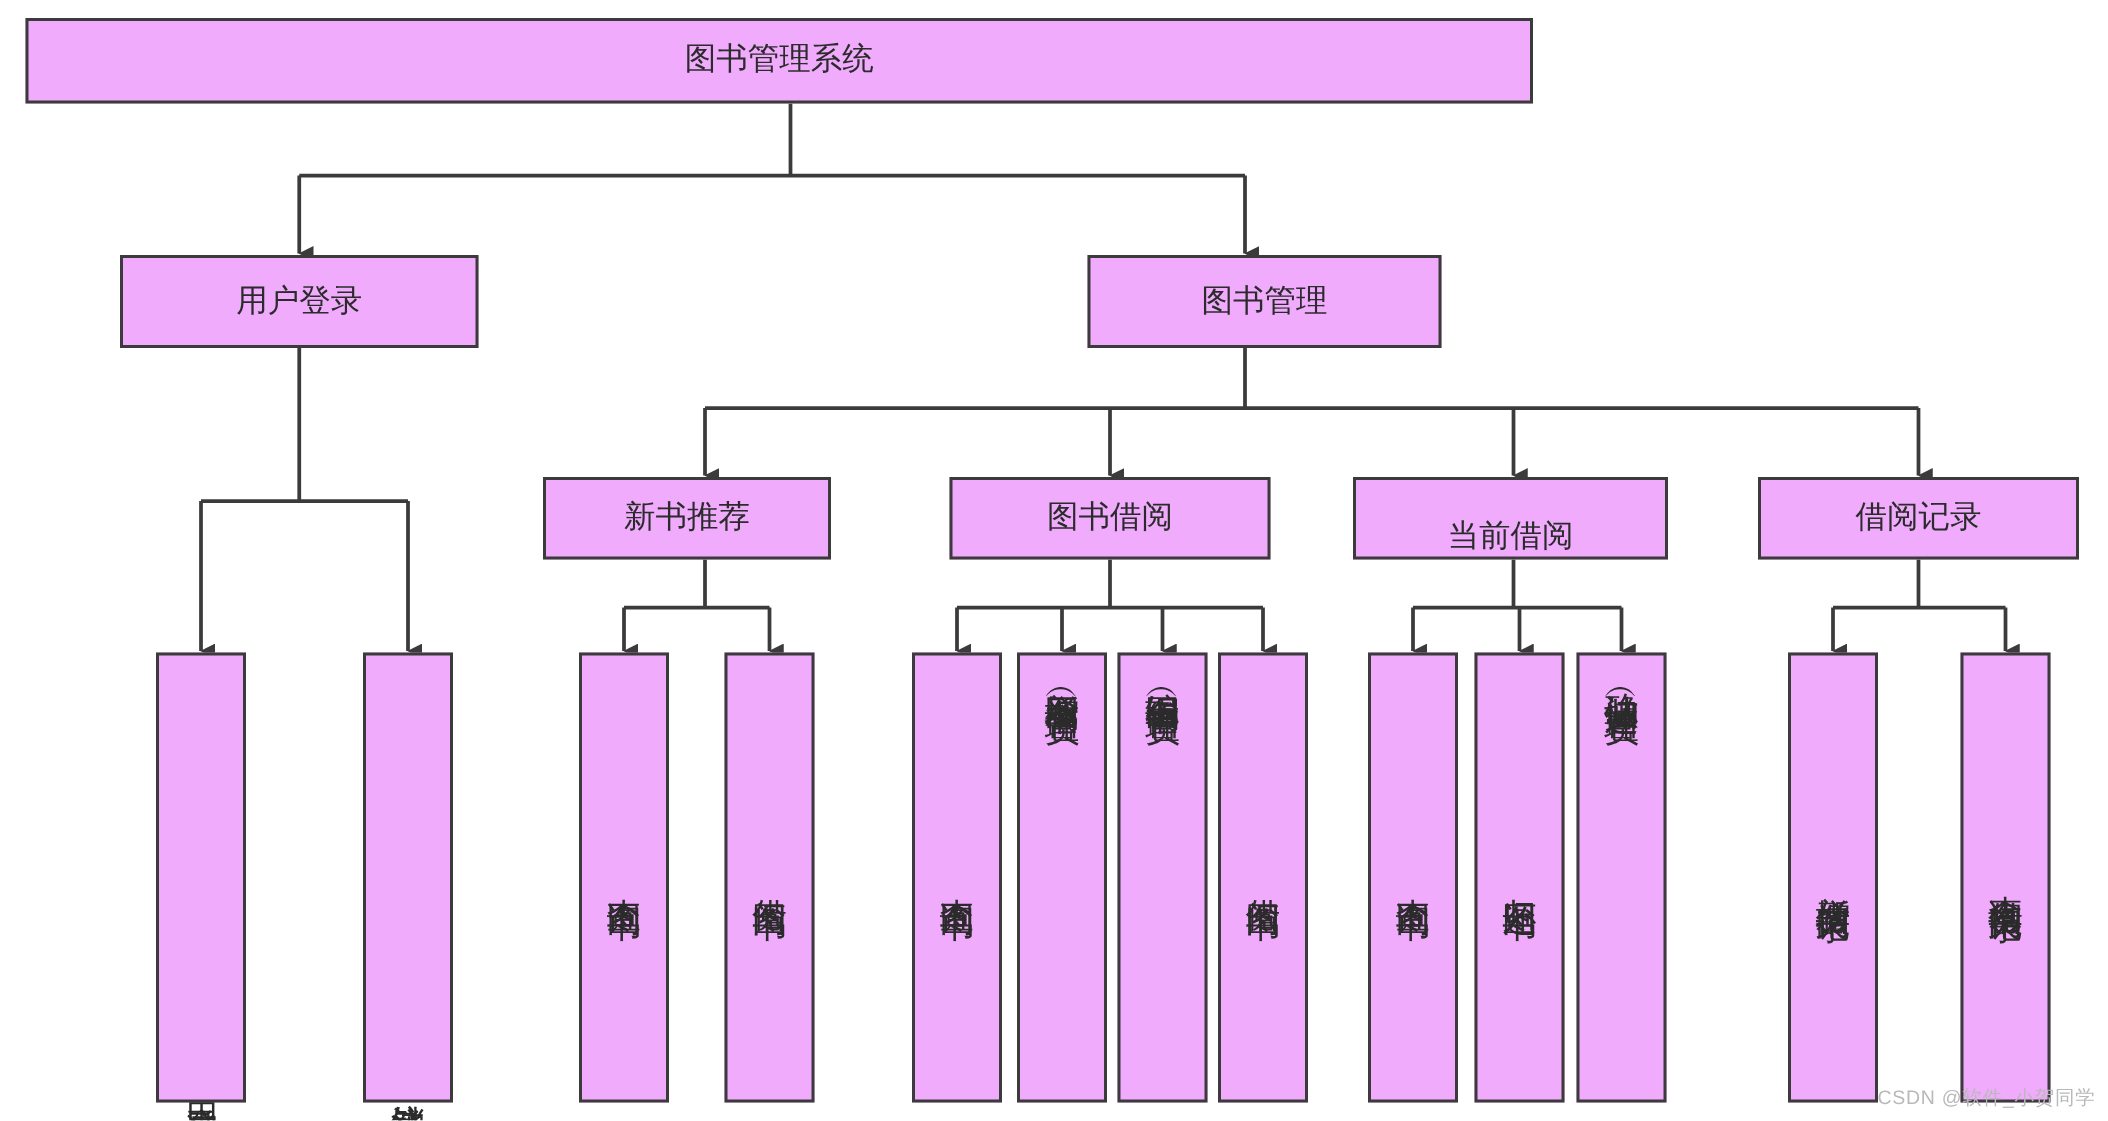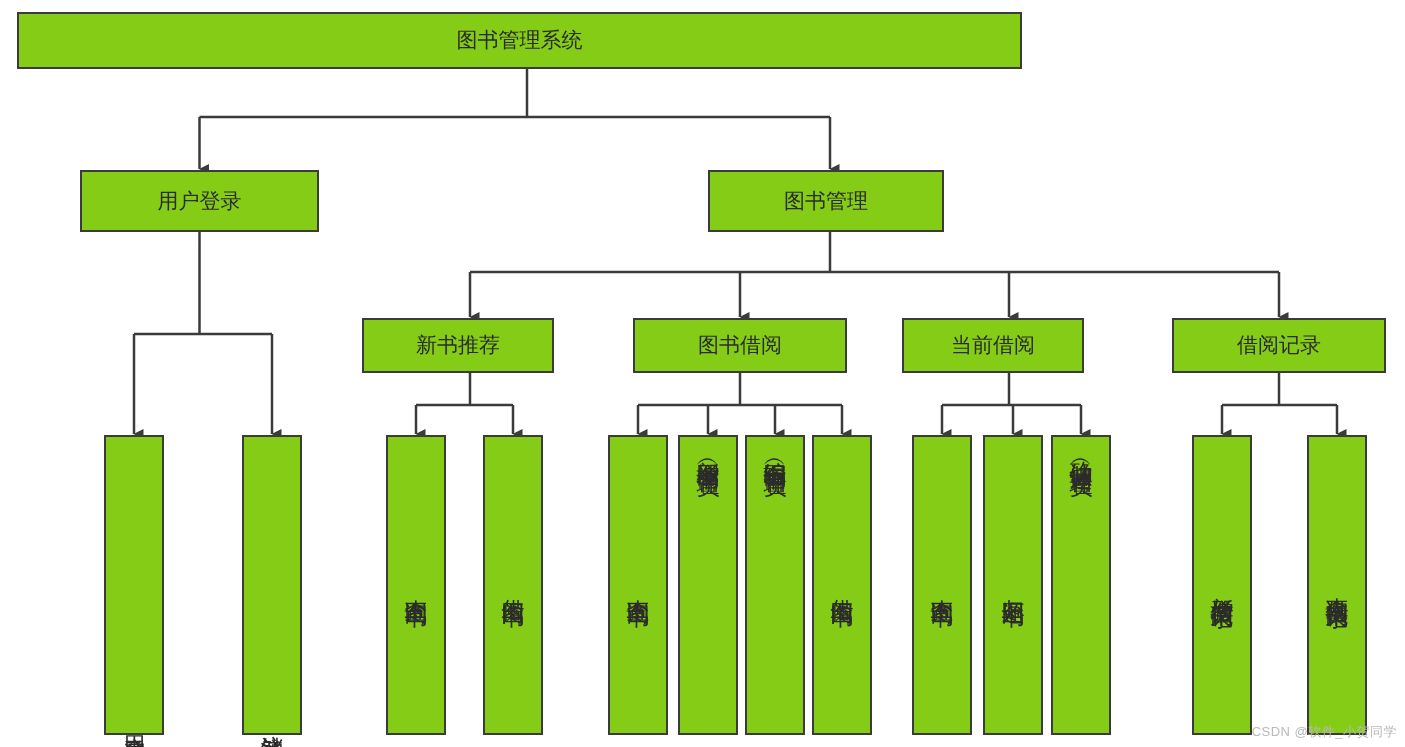--- a/index.html
+++ b/index.html
@@ -21,21 +21,21 @@
     position: absolute;
     left: 0;
     top: 0;
     width: 1405px;
     height: 747px;
     pointer-events: none;
   }
   .node {
     position: absolute;
     box-sizing: border-box;
-    background: #84cc16;
+    background: #f0abfc;
     border: 2px solid #3b3b3b;
     display: flex;
     align-items: center;
     justify-content: center;
   }
   .node-label {
     color: #2b2b2b;
     line-height: 1.18;
     white-space: pre-line;
     text-align: center;
@@ -125,31 +125,31 @@
       </g>
   </svg>
 
   <div class="node root horiz" style="left:17px; top:12px; width:1005px; height:57px;">
     <span class="node-label">图书管理系统</span>
   </div>
 
   <div class="node horiz" style="left:80px; top:170px; width:239px; height:62px;">
     <span class="node-label">用户登录</span>
   </div>
-  <div class="node horiz" style="left:708px; top:170px; width:236px; height:62px;">
+  <div class="node horiz" style="left:725px; top:170px; width:236px; height:62px;">
     <span class="node-label">图书管理</span>
   </div>
 
   <div class="node horiz" style="left:362px; top:318px; width:192px; height:55px;">
     <span class="node-label">新书推荐</span>
   </div>
   <div class="node horiz" style="left:633px; top:318px; width:214px; height:55px;justify-content:center;">
     <span class="node-label">图书借阅</span>
   </div>
-  <div class="node horiz" style="left:902px; top:318px; width:182px; height:55px;">
+  <div class="node horiz" style="left:902px; top:318px; width:210px; height:55px;align-items:flex-end;">
     <span class="node-label">当前借阅</span>
   </div>
   <div class="node horiz" style="left:1172px; top:318px; width:214px; height:55px;">
     <span class="node-label">借阅记录</span>
   </div>
 
   <div class="node vert" style="left:104px; top:435px; width:60px; height:300px;">
     <span class="node-label">用户登录</span>
   </div>
   <div class="node vert" style="left:242px; top:435px; width:60px; height:300px;">

